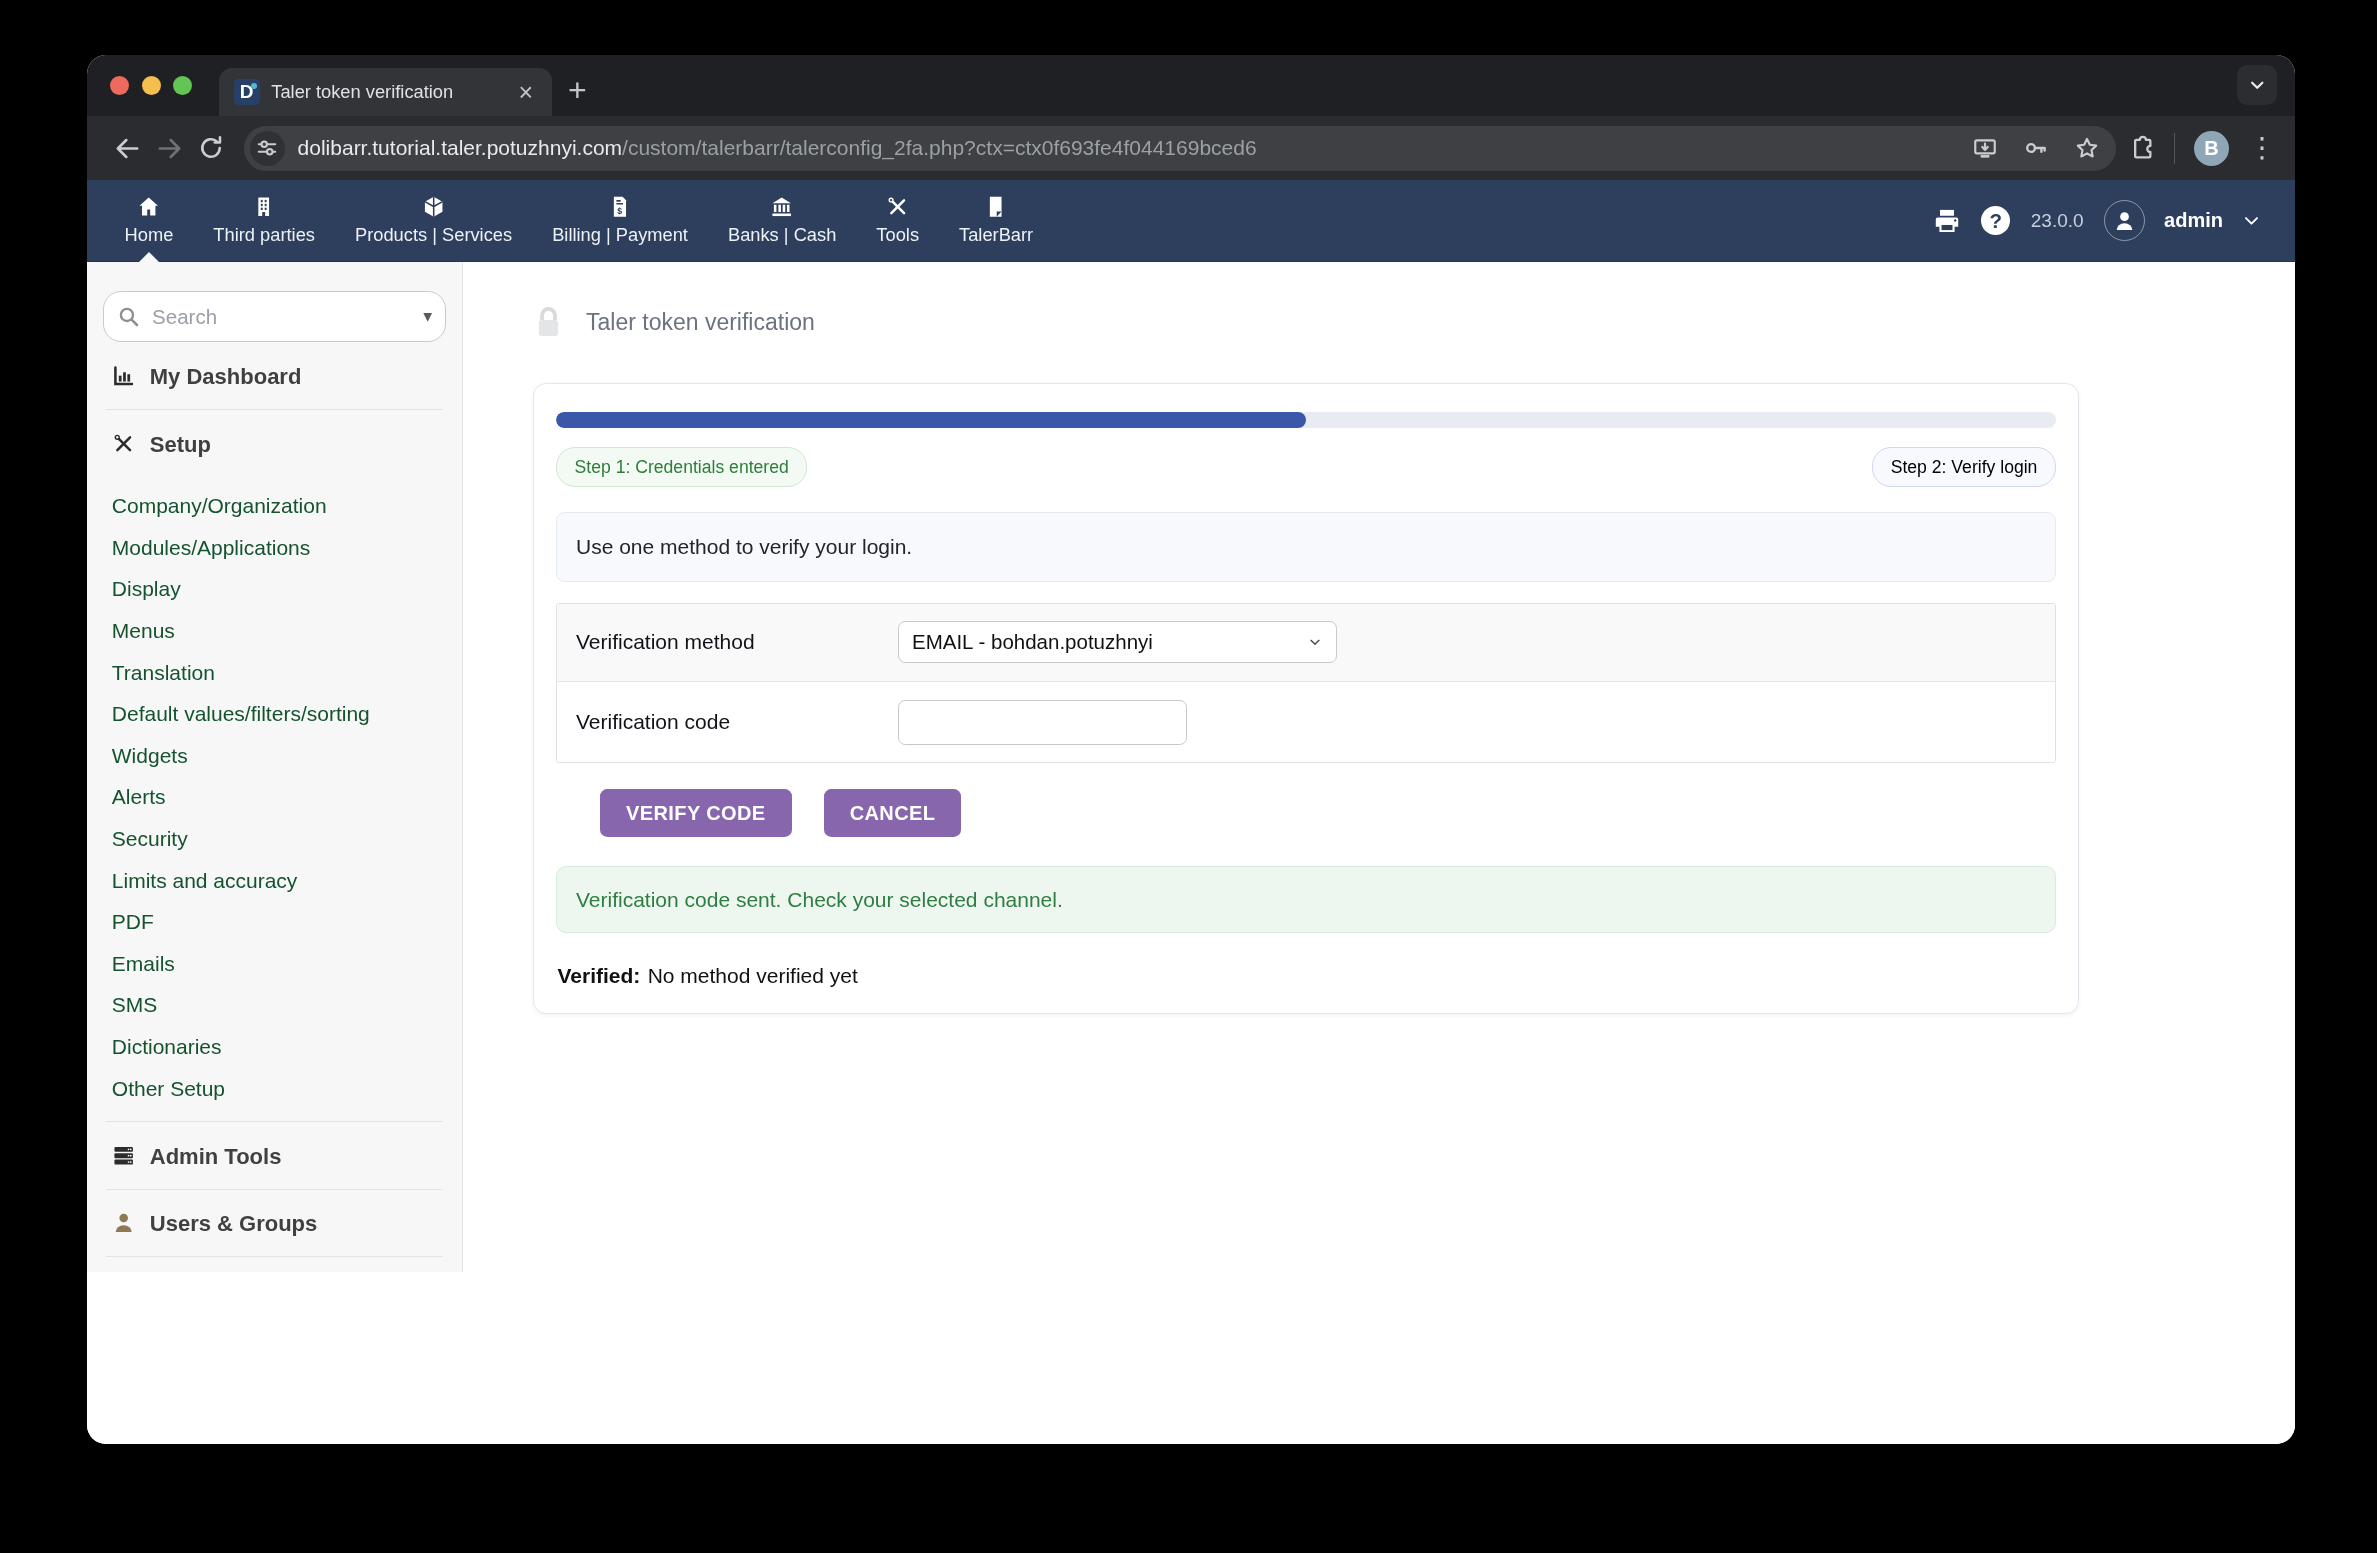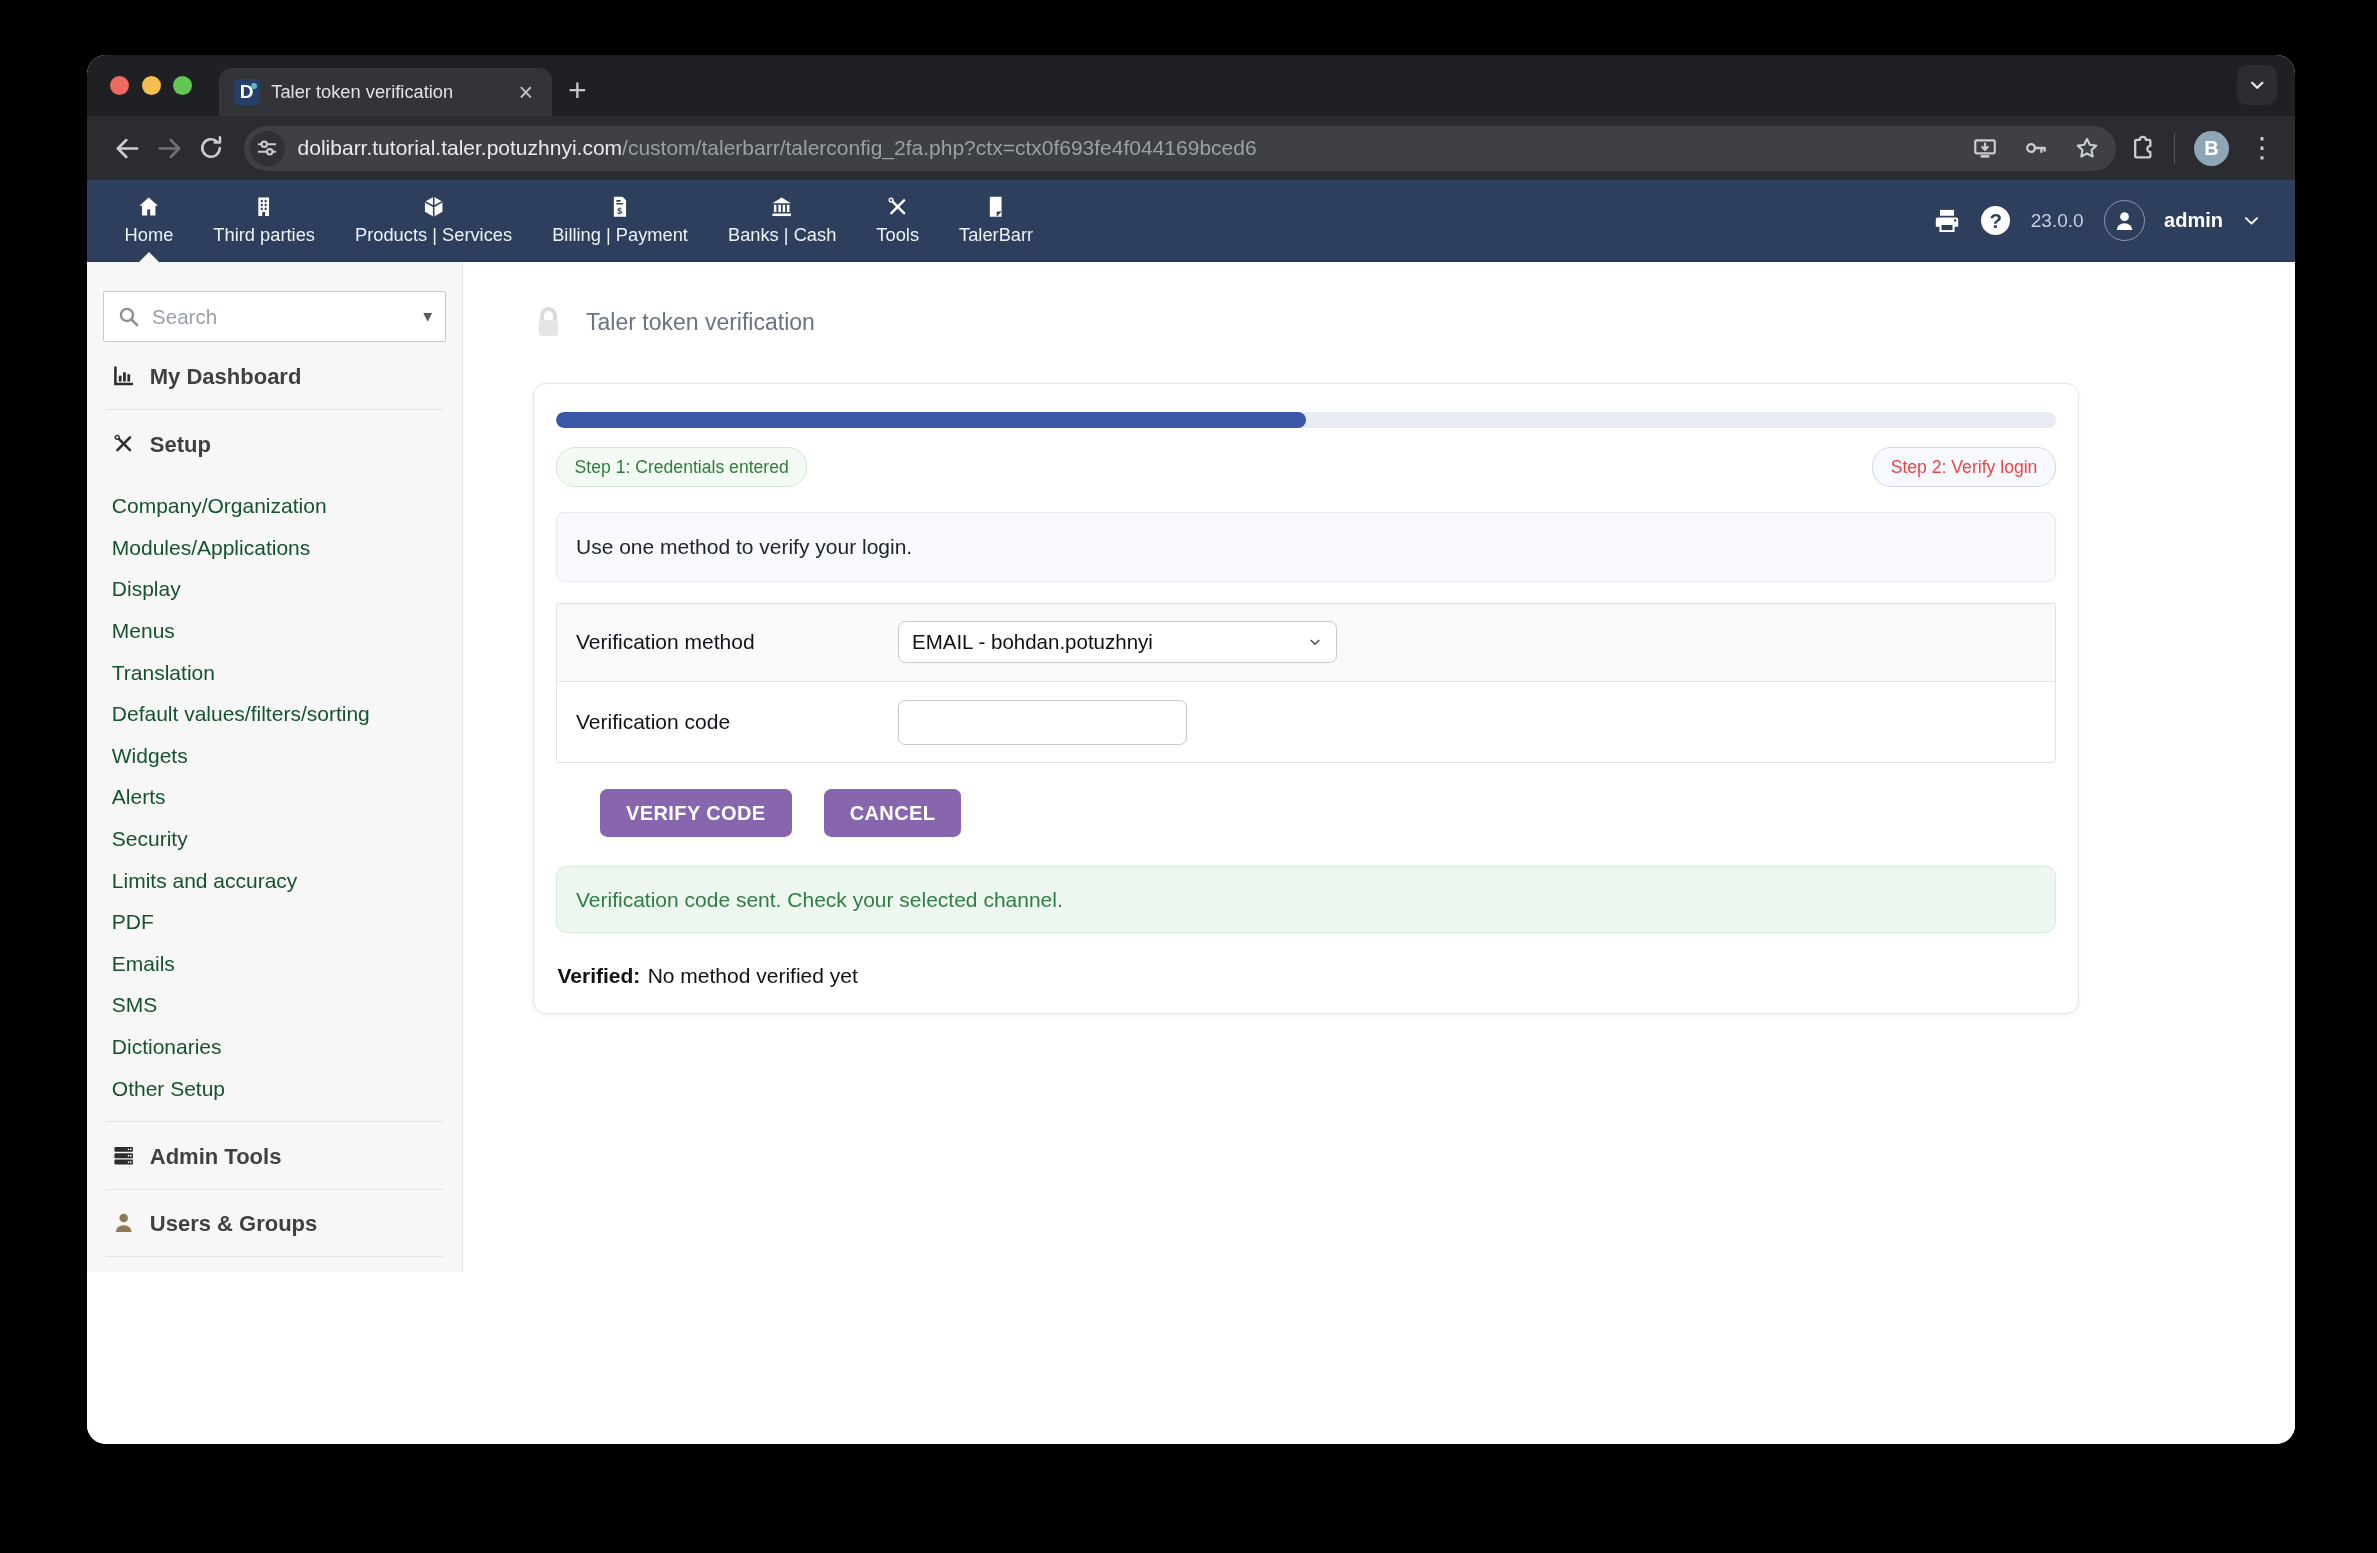--- a/index.html
+++ b/index.html
@@ -61,41 +61,41 @@
   .help-circle { width:29px; height:29px; border-radius:50%; background:#fff; color:#2e3f5e; font-weight:bold; font-size:20.5px;
     display:flex; align-items:center; justify-content:center; }
   .user-chip { display:flex; align-items:center; gap:19px; }
   .user-avatar { width:41px; height:41px; border-radius:50%; border:1.5px solid rgba(255,255,255,.45);
     display:flex; align-items:center; justify-content:center; }
   .user-name { font-size:20px; font-weight:bold; }
 
   
   .content { flex:1; display:flex; background:#fff; min-height:0; }
   .sidebar { width:376px; background:#f7f7f8; border-right:0.7px solid #e4e4e6; height:1010px; padding:29px 16px 0; flex:0 0 auto; }
-  .search { height:51px; background:#fff; border:1.5px solid #c9cacc; border-radius:2px; display:flex; align-items:center; padding:0 13px; gap:11.7px; }
+  .search { height:51px; background:#fff; border:1.5px solid #c9cacc; border-radius:18px; display:flex; align-items:center; padding:0 13px; gap:11.7px; }
   .search input { border:none; outline:none; flex:1; font-size:20.5px; color:#333; min-width:0; background:transparent; font-family:"Liberation Sans", sans-serif; }
   .search input::placeholder { color:#9aa0a6; }
   .search .caret { color:#5a5a5a; font-size:17.6px; }
   .side-head { display:flex; align-items:flex-start; gap:14.6px; font-weight:bold; font-size:22px; color:#404040; padding:22px 8.8px 19px; }
   .divider { height:0.7px; background:#e3e3e5; margin:0 2.9px; }
   .side-list { padding:8.8px 0 11.7px; }
   .side-link { font-size:21px; color:#14532d; padding:8.8px 8.8px; cursor:pointer; }
 
   .main { flex:1; padding:42px 0 0 70px; min-width:0; }
   .page-head { display:flex; align-items:center; gap:22px; margin-bottom:42px; }
   .page-title { font-size:23px; color:#6b7280; }
 
   .card { width:1546px; border:0.7px solid #e3e6ed; border-radius:13px; padding:20.5px 22px 25px; background:#fff;
     box-shadow:0 1.5px 4.4px rgba(30,40,80,.05); }
   .progress-track { height:16px; background:#e9ebf2; border-radius:8px; margin:7.3px 0 19px; overflow:hidden; }
   .progress-fill { height:100%; background:#3a57a9; border-radius:8px; width:50%; }
   .steps { display:flex; justify-content:space-between; align-items:center; margin-bottom:25px; }
   .pill { font-size:17.6px; padding:8.8px 17.6px; border-radius:19px; white-space:nowrap; }
   .pill.green { color:#2e7d3b; background:#f3faf3; border:1.5px solid #cfe9cf; }
-  .pill.blue { color:#ef4444; background:#f7f9fe; border:1.5px solid #cdd7ef; }
+  .pill.blue { color:#000000; background:#f7f9fe; border:1.5px solid #cdd7ef; }
   .info-box { background:#f7f9fc; border:0.7px solid #e5e9f0; border-radius:8.8px; padding:22px 19px; font-size:21px; color:#22262c; margin-bottom:20.5px; }
   .formtable { border:0.7px solid #e0e1e4; border-radius:2.9px; margin-bottom:26px; overflow:hidden; }
   .frow { display:flex; align-items:center; padding:17.6px 19px; background:#fff; }
   .frow.alt { background:#f9f9fa; }
   .frow + .frow { border-top:0.7px solid #e6e6e8; }
   .flabel { width:322px; font-size:21px; color:#101318; flex:0 0 auto; }
   .select { width:439px; height:42px; background:#fff; border:1.5px solid #c6c8cc; border-radius:7.3px;
     display:flex; align-items:center; justify-content:space-between; padding:0 13px; font-size:20.5px; color:#111; }
   .code-input { width:289px; height:45px; background:#fff; border:1.5px solid #c6c8cc; border-radius:7.3px; font-size:20.5px; padding:0 11.7px; outline:none; font-family:"Liberation Sans", sans-serif; }
   .btn-row { display:flex; gap:32px; margin:2.9px 0 29px;padding-left:44px; }

